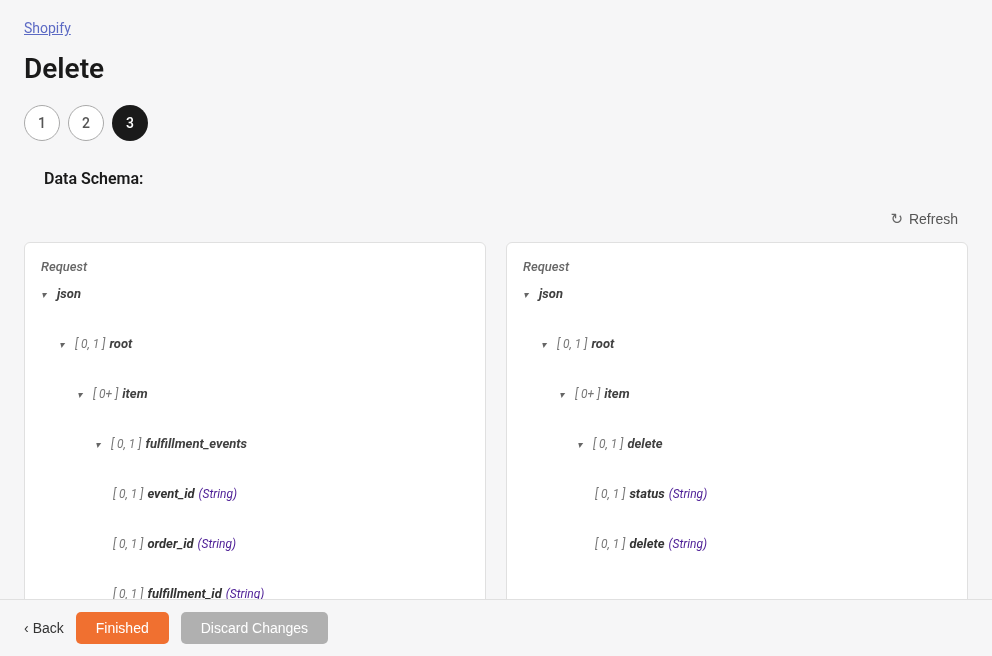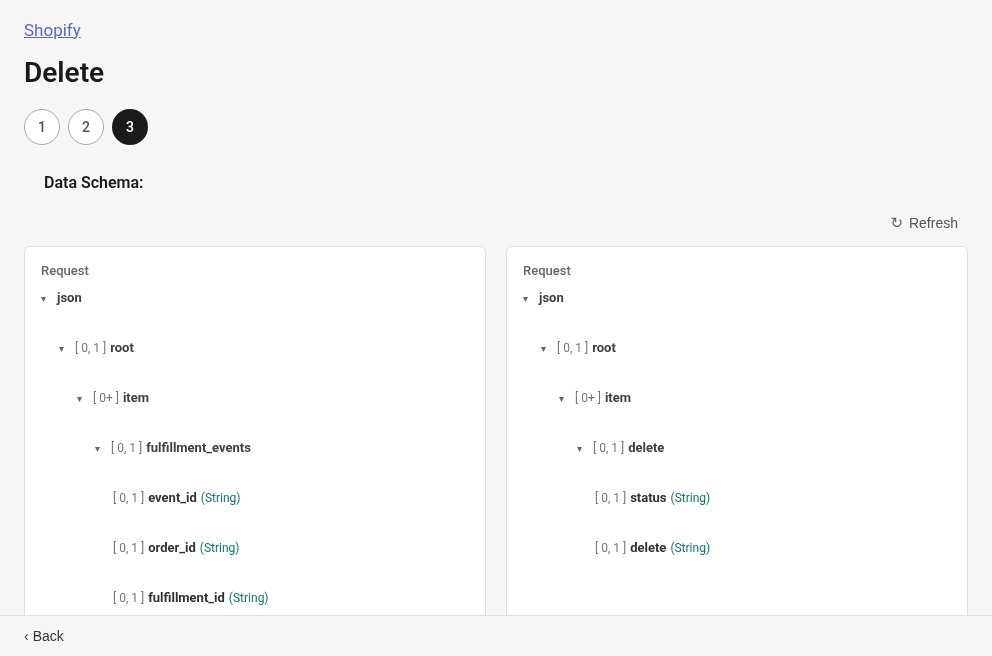--- a/index.html
+++ b/index.html
@@ -8,21 +8,21 @@
       background: #f6f6f7;
       color: #333;
       font-size: 14px;
     }
     .page {
       padding: 20px 24px;
       min-height: 656px;
       position: relative;
     }
     .breadcrumb {
-      font-size: 17px;
+      font-size: 14px;
       color: #5c6ac4;
       text-decoration: underline;
       cursor: pointer;
       margin-bottom: 16px;
     }
     .page-title {
       font-size: 28px;
       font-weight: 600;
       color: #1a1a1a;
       margin-bottom: 20px;
@@ -78,20 +78,21 @@
       cursor: pointer;
       padding: 6px 10px;
     }
     .refresh-icon {
       font-size: 15px;
       color: #666;
     }
     .schema-panels {
       display: flex;
       gap: 20px;
+      font-style: italic;
     }
     .schema-panel {
       flex: 1;
       background: #fff;
       border: 1px solid #e0e0e0;
       border-radius: 6px;
       padding: 16px;
       min-height: 300px;
     }
     .panel-label {
@@ -120,21 +121,21 @@
     .node-range {
       color: #777;
       font-size: 12px;
       margin-top: 32px;
     }
     .node-name-bold {
       font-weight: 700;
       color: #404040;
     }
     .node-type {
-      color: #0f766e;
+      color: #4c1d95;
       font-size: 12px;
     }
     .bottom-bar {
       position: fixed;
       bottom: 0;
       left: 0;
       right: 0;
       background: #f6f6f7;
       border-top: 1px solid #e0e0e0;
       padding: 12px 24px;
@@ -294,13 +295,15 @@
     </div>
 
   </div>
 </div>
 
 <div class="bottom-bar">
   <button class="back-btn">
     <span class="back-arrow">‹</span>
     <span>Back</span>
   </button>
+  <button class="finished-btn">Finished</button>
+  <button class="discard-btn">Discard Changes</button>
 </div>
 
 </body></html>

